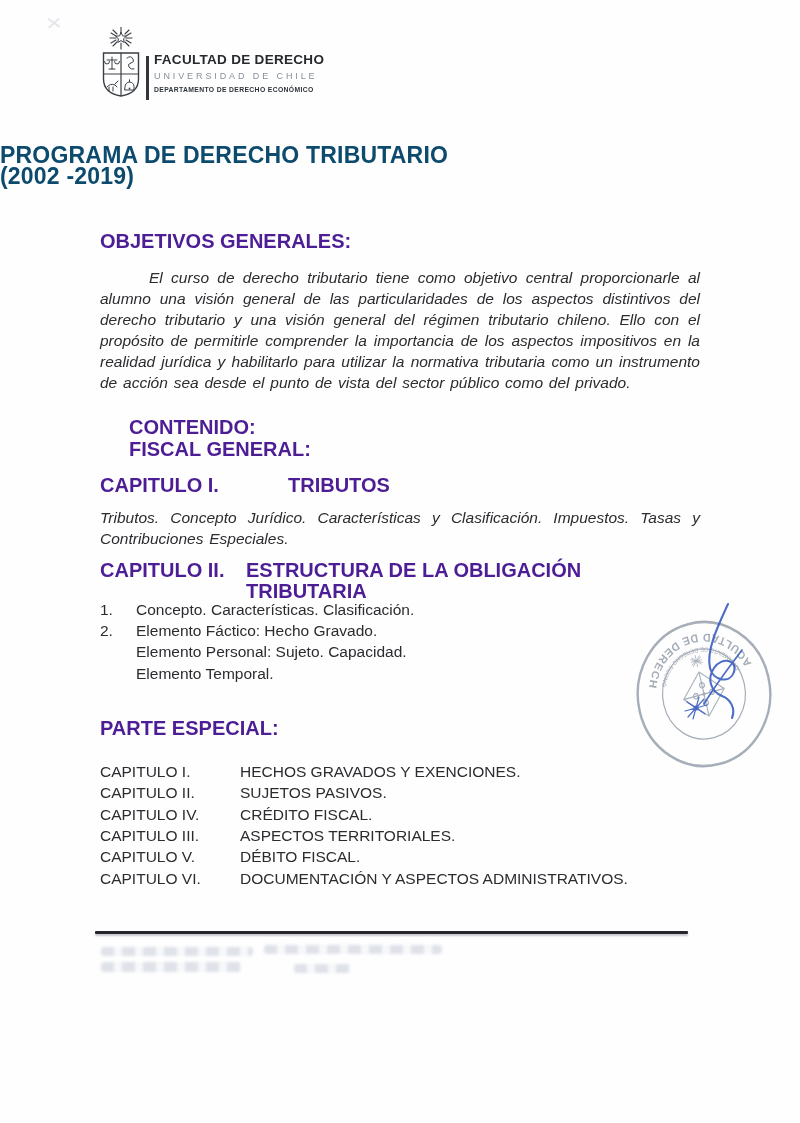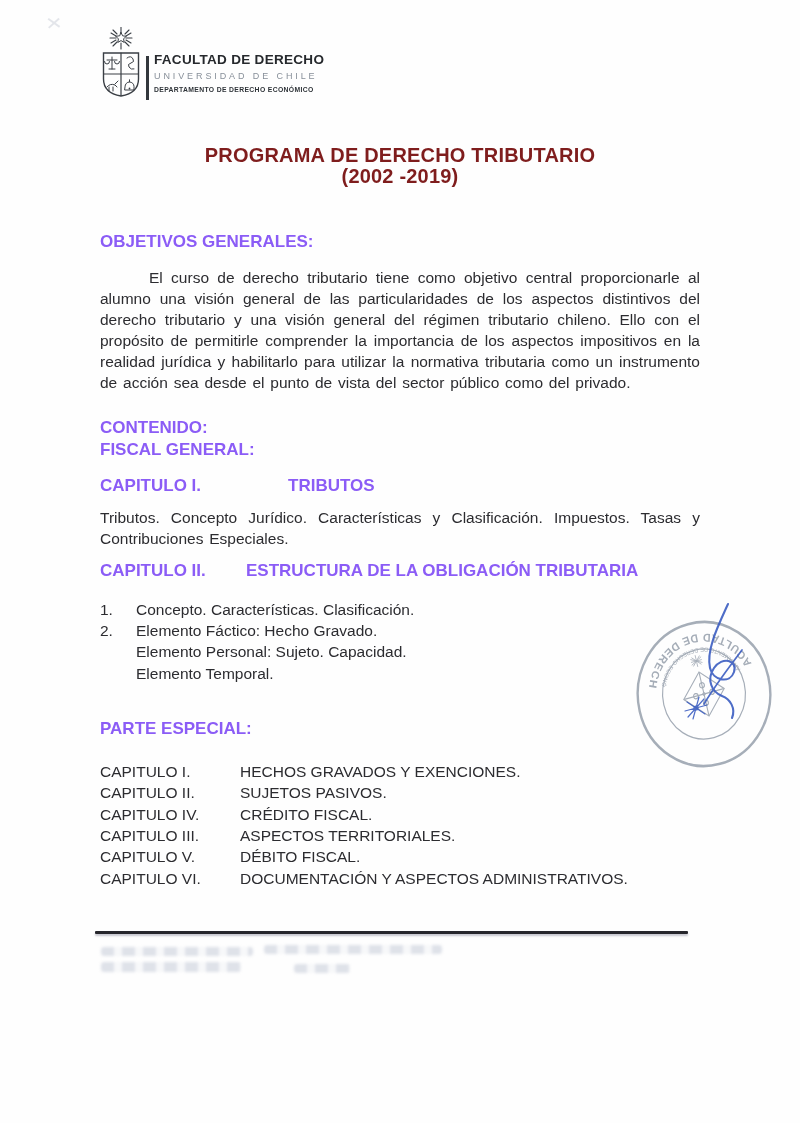--- a/index.html
+++ b/index.html
@@ -24,32 +24,32 @@
 
   
   .pencil-mark { position:absolute; left:46px; top:16px; width:16px; height:14px; opacity:.22; }
   .pencil-mark:before, .pencil-mark:after {
     content:""; position:absolute; left:7px; top:0; width:1.5px; height:14px; background:#8892a8;
   }
   .pencil-mark:before { transform:rotate(48deg); }
   .pencil-mark:after  { transform:rotate(-55deg); }
 
   
-  .doc-title { position:absolute; left:0; top:145px; width:800px; text-align:center;
-               font-size:20px; font-weight:bold; letter-spacing:.2px; color:#7f1d1d; line-height:21px; }
+  .doc-title { position:absolute; left:0; top:145px; width:800px; 
+               font-size:23px; font-weight:bold; letter-spacing:.2px; color:#0c4a6e; line-height:21px; }
 
   
   .col { position:absolute; left:100px; width:600px; font-size:15.5px; line-height:21.1px; }
-  .just { text-align:justify; word-spacing:1.5px; }
-  .heading { font-size:17px; font-weight:bold; color:#8b5cf6; }
+  .just { text-align:justify; word-spacing:1.5px;font-style:italic; }
+  .heading { font-size:20px; font-weight:bold; color:#4c1d95; }
 
   .objetivos-heading { top:231px; }
   .objetivos-body { top:267px; text-indent:49px; }
 
-  .contenido-block { top:417px; line-height:21.5px; }
+  .contenido-block { top:417px; line-height:21.5px;margin-left:29px; }
 
   .cap-row { display:flex; }
   .cap-row-1 { top:475px; }
   .cap-row-1 .cap-label { width:188px; flex:none; }
   .cap1-body { top:507px; }
   .cap-row-2 { top:560px; }
   .cap-row-2 .cap-label { width:146px; flex:none; }
 
   .num-list { top:599px; line-height:21.2px; }
   .num-list .li { display:flex; }

